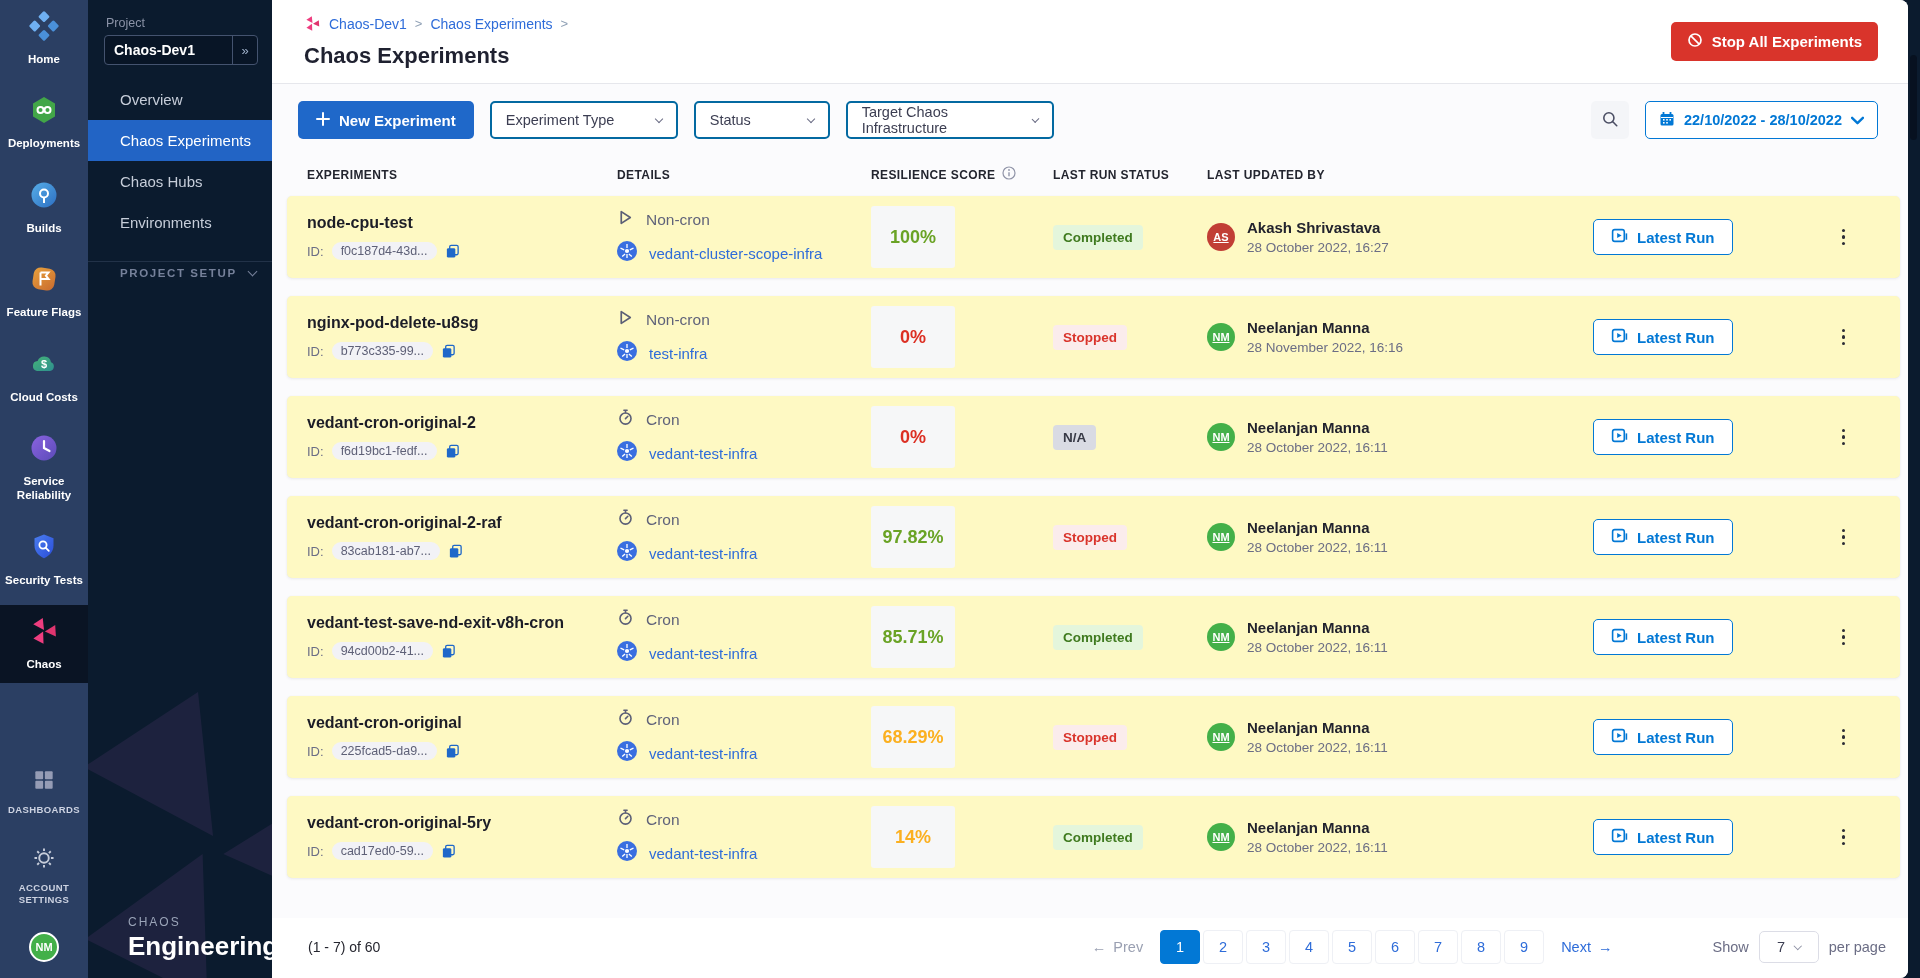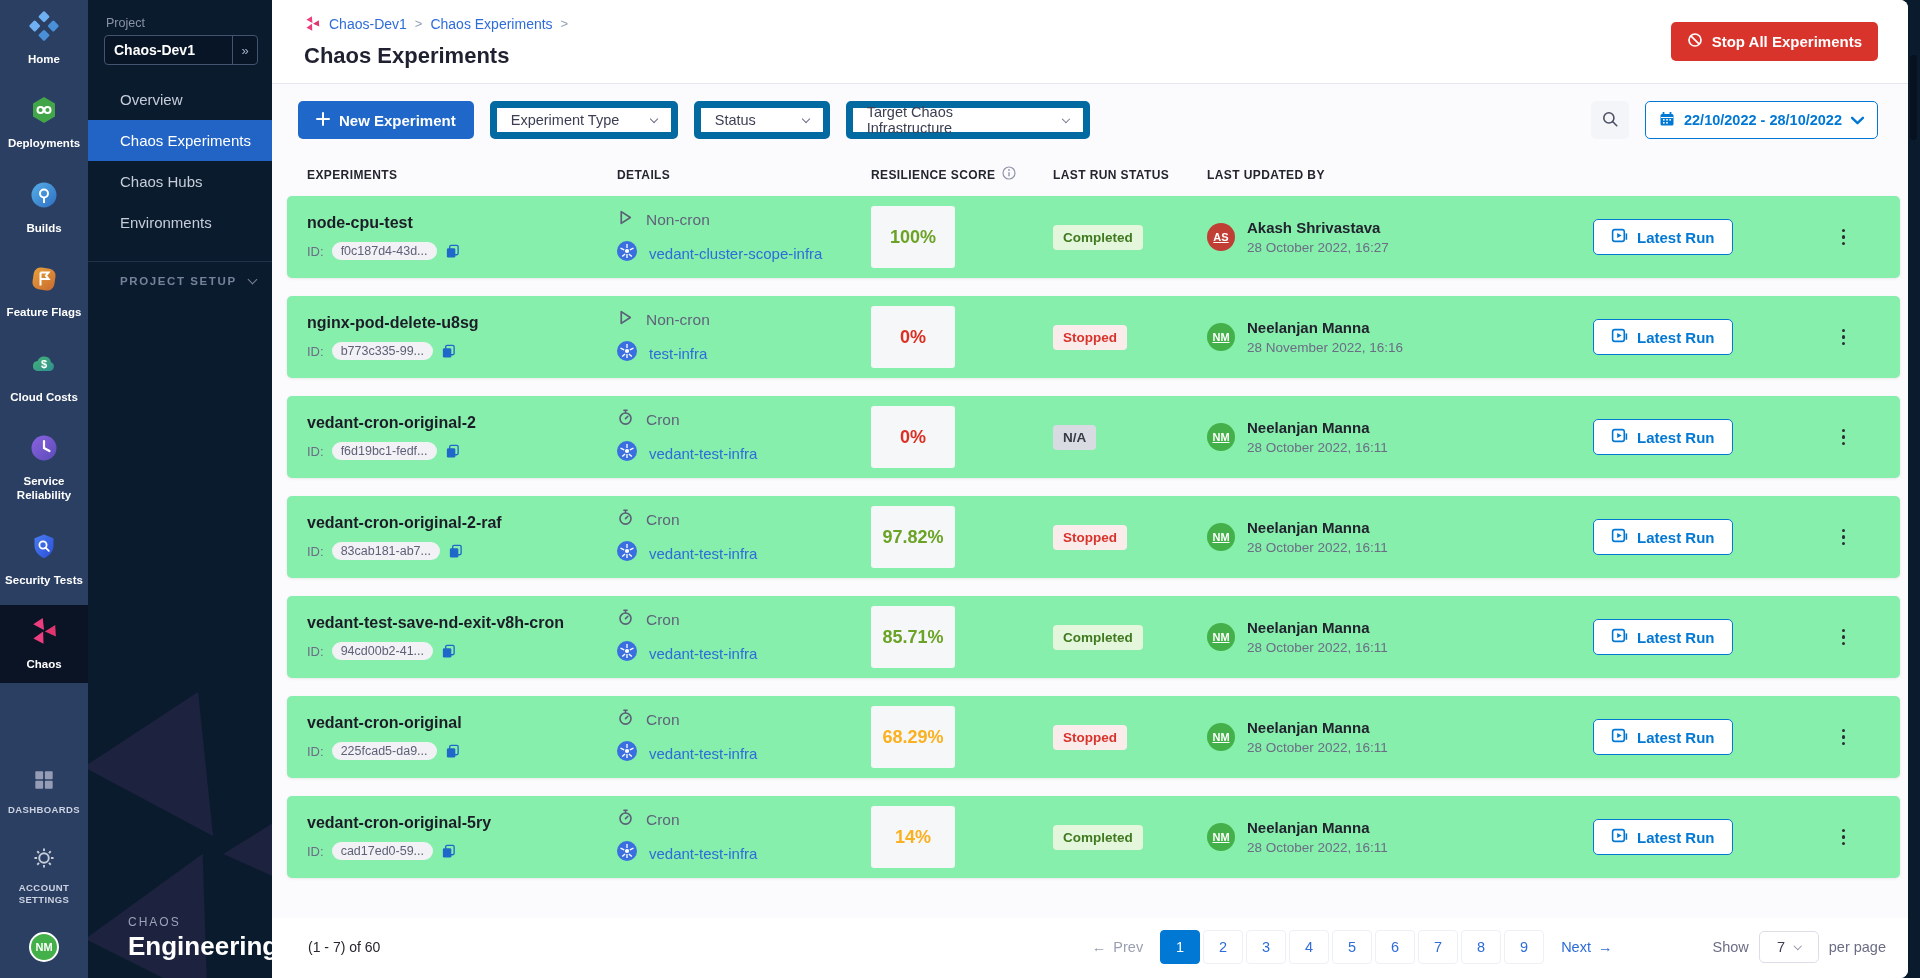--- a/index.html
+++ b/index.html
@@ -25,21 +25,21 @@
     display:flex; align-items:center; background:rgba(4,12,24,.35); }
   .proj-input input { flex:1; min-width:0; background:transparent; border:none; outline:none;
     color:#fff; font-weight:700; font-size:14px; padding-left:9px; font-family:inherit; }
   .proj-collapse { width:25px; align-self:stretch; border-left:1px solid #44536f; color:#9fb0c9;
     display:grid; place-items:center; font-size:13px; cursor:pointer; }
   .side-items { margin-top:14px; position:relative; z-index:2; }
   .side-item { height:41px; display:flex; align-items:center; padding-left:32px;
     color:#c6cdd9; font-size:15px; cursor:pointer; }
   .side-item.selected { background:var(--selected-nav,#2264c5); color:#fff; }
   .side-div { border-top:1px solid #223248; margin:18px 0 0; }
-  .section-head { margin:13px 16px 0 32px; color:#76819a; font-size:11.5px; font-weight:700;
+  .section-head { margin:5px 16px 0 32px; color:#76819a; font-size:11.5px; font-weight:700;
     letter-spacing:1.6px; display:flex; align-items:center; justify-content:space-between; cursor:pointer; }
   .chev { display:inline-block; width:7px; height:7px; border-right:1.6px solid currentColor;
     border-bottom:1.6px solid currentColor; transform:rotate(45deg); margin-top:-3px; }
   .brand { position:absolute; bottom:16px; left:40px; z-index:2; }
   .brand .t { color:#9aa4b8; font-size:12px; letter-spacing:2px; }
   .brand .b { color:#fff; font-size:26px; font-weight:700; margin-top:2px; }
   .side-wm { position:absolute; bottom:-60px; left:-55px; width:360px; height:380px; opacity:.14; z-index:1; }
 
   
   .main-wrap { flex:1; padding-right:12px; position:relative; }
@@ -55,42 +55,42 @@
   .crumbs .sep { color:#8fa0b5; font-size:13px; }
   .page-title { margin-top:11px; font-size:22px; font-weight:700; color:#1f2130; }
   .btn-danger { align-self:flex-start; margin-top:7px; background:var(--danger-red,#d9342b); color:#fff;
     border:none; border-radius:5px; font-weight:700; font-size:15px; padding:10px 16px;
     display:flex; align-items:center; gap:9px; cursor:pointer; font-family:inherit; }
 
   .toolbar { display:flex; align-items:center; gap:16px; padding:17px 30px 0 26px; }
   .btn-primary { background:var(--primary-blue,#1f68c9); color:#fff; border:none; border-radius:5px;
     font-weight:700; font-size:15px; height:38px; padding:0 18px; display:flex; align-items:center; gap:9px;
     cursor:pointer; font-family:inherit; }
-  .filter { border:7px solid #0369a1; background:#fff; border-radius:5px; height:38px;
+  .filter { border:2px solid #0369a1; background:#fff; border-radius:5px; height:38px;
     display:flex; align-items:center; justify-content:space-between; padding:0 14px;
     color:#3c3e52; font-size:14.5px; cursor:pointer; }
   .filter .chev { width:6px; height:6px; color:#6b6d85; margin-left:18px; }
-  .f1 { width:188px; } .f2 { width:136px; } .f3 { width:244px;gap:15px; }
+  .f1 { width:188px; } .f2 { width:136px; } .f3 { width:208px;gap:15px; }
   .toolbar .spacer { flex:1; }
   .search-btn { width:38px; height:38px; border:none; border-radius:5px; background:#f4f5f8;
     display:grid; place-items:center; cursor:pointer; }
   .date-btn { height:38px; border:1px solid var(--accent-blue,#0278d5); background:#fff; border-radius:5px;
     display:flex; align-items:center; gap:9px; padding:0 13px; color:var(--accent-blue,#0278d5);
     font-weight:700; font-size:14.5px; cursor:pointer; font-family:inherit; }
 
   
   .grid-cols { display:grid; grid-template-columns:310px 240px 170px 160px 390px 210px 1fr; align-items:center; }
   .table-head { margin:27px 8px 13px 15px; padding-left:20px; font-size:12px; font-weight:700;
     color:#23252f; letter-spacing:.4px; }
   .table-head .score-h { padding-left:14px; display:flex; align-items:center; gap:7px; }
   .table-head .status-h { padding-left:26px; }
   .table-head .user-h { padding-left:20px; }
 
   .rows { display:flex; flex-direction:column; gap:18px; padding:0 8px 0 15px; }
-  .row-card { height:82px; background:#86efac; border-radius:5px; padding-left:20px;
+  .row-card { height:82px; background:#fef9c3; border-radius:5px; padding-left:20px;
     box-shadow:0 1px 3px rgba(35,36,50,.08), 0 0 1px rgba(35,36,50,.06); }
   .exp-name { font-size:16px; font-weight:700; color:#1c1d27; cursor:pointer; }
   .exp-id { display:flex; align-items:center; gap:8px; margin-top:10px; font-size:13px; color:#6b6d85; }
   .id-chip { background:#f2f2f6; border-radius:9px; padding:2px 9px; font-size:12.5px; color:#5e6077; }
   .copy-icon { display:grid; place-items:center; cursor:pointer; }
   .detail-line { display:flex; align-items:center; gap:12px; }
   .detail-line + .detail-line { margin-top:11px; }
   .sched-text { font-size:15.5px; color:#60637a; }
   .infra-link { font-size:15px; color:var(--link-blue,#2e6cd9); text-decoration:none; cursor:pointer; }
   .score-box { width:84px; height:62px; margin-left:14px; background:#f6f7f8; border-radius:3px;

